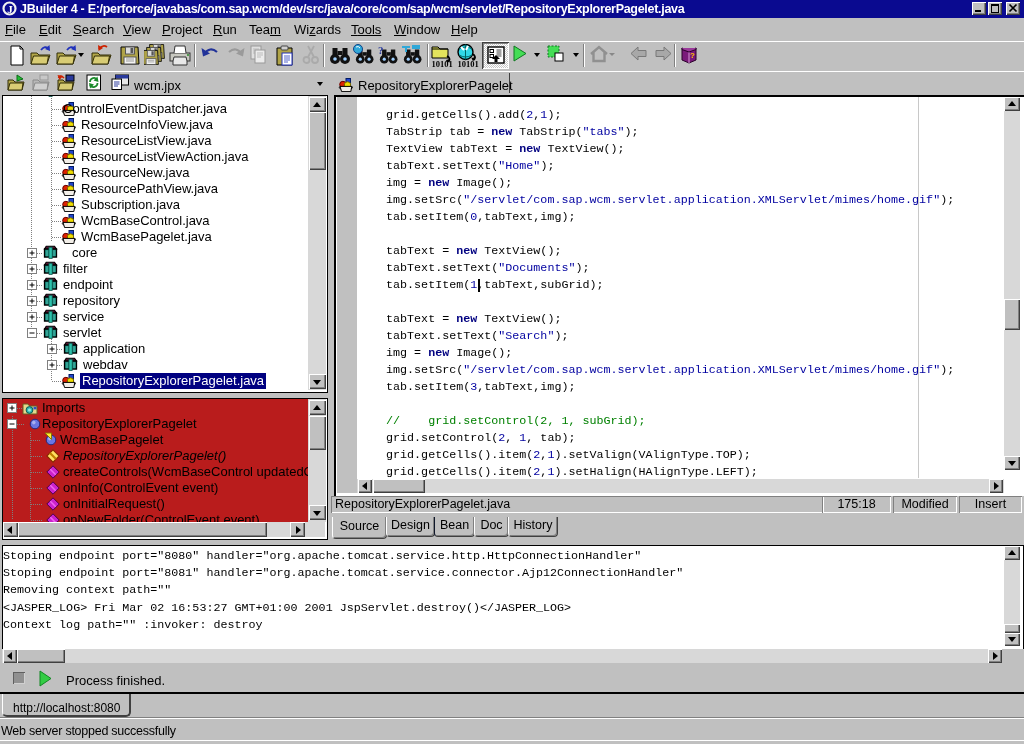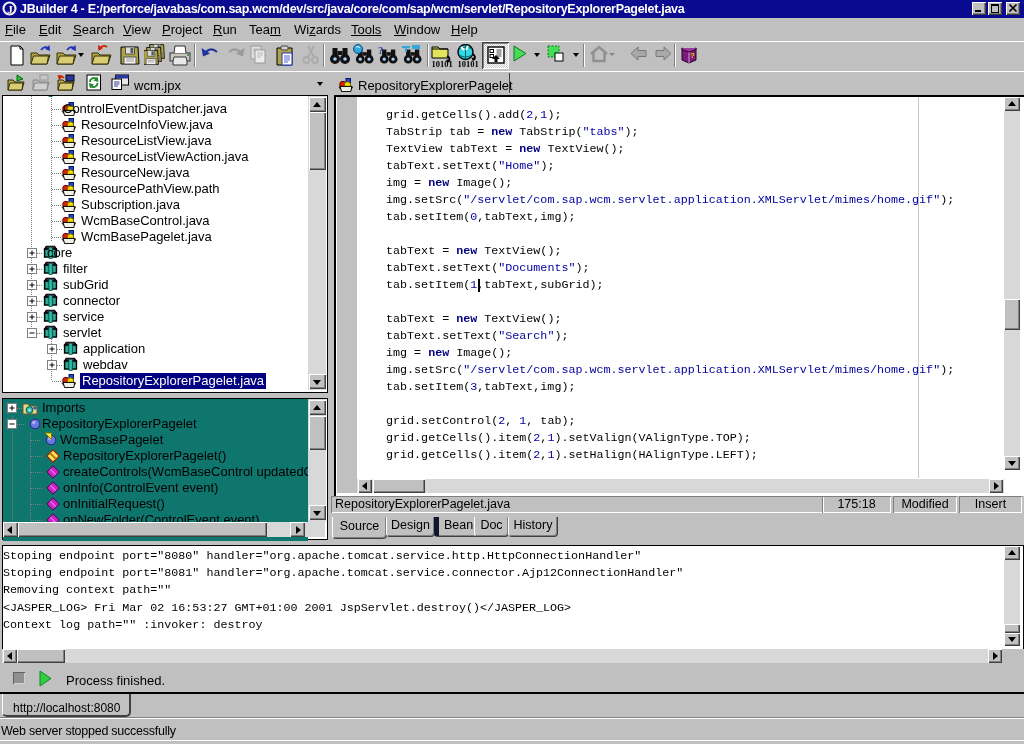--- a/index.html
+++ b/index.html
@@ -359,21 +359,21 @@
 <div class="trow" style="left:0;top:85px;">
       <div class="hd" style="left:49px;top:8px;width:9px;"></div>
       <svg class="a" style="left:58px;top:1px;" width="15" height="14" viewBox="0 0 15 14">
         <rect x="8" y="0.5" width="4.5" height="5.5" fill="#2244cc" stroke="#001b66"></rect>
         <circle cx="4.9" cy="6.5" r="3.2" fill="#dd2200" stroke="#660000"></circle>
         <circle cx="9.5" cy="7" r="3.2" fill="#eedd00" stroke="#776600"></circle>
         <path d="M2 8.4 L13.8 8.4 L12.8 13.6 L3.6 13.6 Z" fill="#f2eee8" stroke="#000"></path>
         <path d="M2 8.4 L1.1 9.6 L2.6 11" fill="none" stroke="#000"></path>
         <path d="M13.8 8.4 L14.6 9.6 L13.2 11" fill="none" stroke="#000"></path>
       </svg>
-      <span class="a" style="left:78px;">ResourcePathView.path</span>
+      <span class="a" style="left:78px;">ResourcePathView.java</span>
     </div>
 <div class="trow" style="left:0;top:101px;">
       <div class="hd" style="left:49px;top:8px;width:9px;"></div>
       <svg class="a" style="left:58px;top:1px;" width="15" height="14" viewBox="0 0 15 14">
         <rect x="8" y="0.5" width="4.5" height="5.5" fill="#2244cc" stroke="#001b66"></rect>
         <circle cx="4.9" cy="6.5" r="3.2" fill="#dd2200" stroke="#660000"></circle>
         <circle cx="9.5" cy="7" r="3.2" fill="#eedd00" stroke="#776600"></circle>
         <path d="M2 8.4 L13.8 8.4 L12.8 13.6 L3.6 13.6 Z" fill="#f2eee8" stroke="#000"></path>
         <path d="M2 8.4 L1.1 9.6 L2.6 11" fill="none" stroke="#000"></path>
         <path d="M13.8 8.4 L14.6 9.6 L13.2 11" fill="none" stroke="#000"></path>
@@ -411,21 +411,21 @@
         </svg>
       </div>
       <div class="hd" style="left:34px;top:8px;width:6px;"></div>
       <svg class="a" style="left:40px;top:0px;" width="15" height="15" viewBox="0 0 15 15">
         <path d="M1.5 3.8 L13.5 3.8 L13.5 12 L1.5 12 Z" fill="#127f72" stroke="#000" stroke-width="1.3"></path>
         <path d="M3.2 1.2 L11.5 1.2 L13.5 3.9 L1.5 3.9 Z" fill="#5a1030" stroke="#000" stroke-width="1.1"></path>
         <path d="M5.9 2.2 L9.3 2.2 L9.3 13.4 L5.9 13.4 Z" fill="#2cc3ac" stroke="#0a4a42" stroke-width="0.8"></path>
         <rect x="2.8" y="5.2" width="2.3" height="6" fill="#35a396"></rect>
         <rect x="10.1" y="5.2" width="2.3" height="6" fill="#35a396"></rect>
       </svg>
-      <span class="a" style="left:44px;">core</span>
+      <span class="a" style="left:69px;">core</span>
     </div>
 <div class="trow" style="left:0;top:165px;">
       <div class="pm" style="left:24px;top:3px;">
         <svg width="8" height="8">
           <path d="M1.5 4 h5 M4 1.5 v5" stroke="#000"></path>
         </svg>
       </div>
       <div class="hd" style="left:34px;top:8px;width:6px;"></div>
       <svg class="a" style="left:40px;top:0px;" width="15" height="15" viewBox="0 0 15 15">
         <path d="M1.5 3.8 L13.5 3.8 L13.5 12 L1.5 12 Z" fill="#127f72" stroke="#000" stroke-width="1.3"></path>
@@ -443,37 +443,37 @@
         </svg>
       </div>
       <div class="hd" style="left:34px;top:8px;width:6px;"></div>
       <svg class="a" style="left:40px;top:0px;" width="15" height="15" viewBox="0 0 15 15">
         <path d="M1.5 3.8 L13.5 3.8 L13.5 12 L1.5 12 Z" fill="#127f72" stroke="#000" stroke-width="1.3"></path>
         <path d="M3.2 1.2 L11.5 1.2 L13.5 3.9 L1.5 3.9 Z" fill="#5a1030" stroke="#000" stroke-width="1.1"></path>
         <path d="M5.9 2.2 L9.3 2.2 L9.3 13.4 L5.9 13.4 Z" fill="#2cc3ac" stroke="#0a4a42" stroke-width="0.8"></path>
         <rect x="2.8" y="5.2" width="2.3" height="6" fill="#35a396"></rect>
         <rect x="10.1" y="5.2" width="2.3" height="6" fill="#35a396"></rect>
       </svg>
-      <span class="a" style="left:60px;">subGrid</span>
+      <span class="a" style="left:60px;">endpoint</span>
     </div>
 <div class="trow" style="left:0;top:197px;">
       <div class="pm" style="left:24px;top:3px;">
         <svg width="8" height="8">
           <path d="M1.5 4 h5 M4 1.5 v5" stroke="#000"></path>
         </svg>
       </div>
       <div class="hd" style="left:34px;top:8px;width:6px;"></div>
       <svg class="a" style="left:40px;top:0px;" width="15" height="15" viewBox="0 0 15 15">
         <path d="M1.5 3.8 L13.5 3.8 L13.5 12 L1.5 12 Z" fill="#127f72" stroke="#000" stroke-width="1.3"></path>
         <path d="M3.2 1.2 L11.5 1.2 L13.5 3.9 L1.5 3.9 Z" fill="#5a1030" stroke="#000" stroke-width="1.1"></path>
         <path d="M5.9 2.2 L9.3 2.2 L9.3 13.4 L5.9 13.4 Z" fill="#2cc3ac" stroke="#0a4a42" stroke-width="0.8"></path>
         <rect x="2.8" y="5.2" width="2.3" height="6" fill="#35a396"></rect>
         <rect x="10.1" y="5.2" width="2.3" height="6" fill="#35a396"></rect>
       </svg>
-      <span class="a" style="left:60px;">connector</span>
+      <span class="a" style="left:60px;">repository</span>
     </div>
 <div class="trow" style="left:0;top:213px;">
       <div class="pm" style="left:24px;top:3px;">
         <svg width="8" height="8">
           <path d="M1.5 4 h5 M4 1.5 v5" stroke="#000"></path>
         </svg>
       </div>
       <div class="hd" style="left:34px;top:8px;width:6px;"></div>
       <svg class="a" style="left:40px;top:0px;" width="15" height="15" viewBox="0 0 15 15">
         <path d="M1.5 3.8 L13.5 3.8 L13.5 12 L1.5 12 Z" fill="#127f72" stroke="#000" stroke-width="1.3"></path>
@@ -547,21 +547,21 @@
 </div>
 <div class="a sb" style="left:308px;top:96px;width:18px;height:294px;"></div>
 <div class="sbtn" style="left:309px;top:97px;width:17px;height:15px;">
     <div class="arr au" style="left:4px;top:5px;"></div>
   </div>
 <div class="thumb" style="left:309px;top:112px;width:17px;height:58px;"></div>
 <div class="sbtn" style="left:309px;top:374px;width:17px;height:15px;">
     <div class="arr ad" style="left:4px;top:6px;"></div>
   </div>
 <div class="a" style="left:2px;top:398px;width:324px;height:140px;background:#fff;border:1px solid #000;"></div>
-<div class="a" style="left:3px;top:399px;width:305px;height:142px;overflow:hidden;background:#0f766e;">
+<div class="a" style="left:3px;top:399px;width:305px;height:123px;overflow:hidden;background:#b91c1c;">
 <div class="vd" style="left:9px;top:17px;height:104px;"></div>
 <div class="vd" style="left:27px;top:33px;height:88px;"></div>
 <div class="trow" style="left:0;top:1px;">
       <div class="pm" style="left:4px;top:3px;">
         <svg width="8" height="8">
           <path d="M1.5 4 h5 M4 1.5 v5" stroke="#000"></path>
         </svg>
       </div>
       <div class="hd" style="left:14px;top:8px;width:6px;"></div>
       <svg class="a" style="left:19px;top:1px;" width="16" height="14" viewBox="0 0 16 14">
@@ -593,21 +593,21 @@
         <path d="M1 1 L7.5 1 L7.5 7.5 Z" fill="#ffee33" stroke="#887700"></path>
       </svg>
       <span class="a" style="left:57px;">WcmBasePagelet</span>
     </div>
 <div class="trow" style="left:0;top:49px;">
       <div class="hd" style="left:28px;top:8px;width:12px;"></div>
       <svg class="a" style="left:43px;top:1px;" width="14" height="14" viewBox="0 0 14 14">
         <path d="M7 0.8 L13.2 7 L7 13.2 L0.8 7 Z" fill="#ffe060" stroke="#8a2a00" stroke-width="1.2"></path>
         <path d="M4 4 L10 10" stroke="#c08000" stroke-width="2.2"></path>
       </svg>
-      <span class="a" style="left:60px;">RepositoryExplorerPagelet()</span>
+      <span class="a" style="left:60px;font-style:italic;">RepositoryExplorerPagelet()</span>
     </div>
 <div class="trow" style="left:0;top:65px;">
       <div class="hd" style="left:28px;top:8px;width:12px;"></div>
       <svg class="a" style="left:43px;top:1px;" width="14" height="14" viewBox="0 0 14 14">
         <path d="M7 0.8 L13.2 7 L7 13.2 L0.8 7 Z" fill="#cc22cc" stroke="#4a004a"></path>
         <path d="M4.3 4.3 L9.7 9.7" stroke="#ee66ee" stroke-width="1.6"></path>
       </svg>
       <span class="a" style="left:60px;">createControls(WcmBaseControl updatedCo</span>
     </div>
 <div class="trow" style="left:0;top:81px;">
@@ -664,20 +664,21 @@
     tabText = <kw>new</kw> TextView();
     tabText.setText(<st>"Documents"</st>);
     tab.setItem(<nm>1</nm>,tabText,subGrid);
 
     tabText = <kw>new</kw> TextView();
     tabText.setText(<st>"Search"</st>);
     img = <kw>new</kw> Image();
     img.setSrc(<st>"/servlet/com.sap.wcm.servlet.application.XMLServlet/mimes/home.gif"</st>);
     tab.setItem(<nm>3</nm>,tabText,img);
 
+    <cm>//    grid.setControl(2, 1, subGrid);</cm>
     grid.setControl(<nm>2</nm>, <nm>1</nm>, tab);
     grid.getCells().item(<nm>2</nm>,<nm>1</nm>).setValign(VAlignType.TOP);
     grid.getCells().item(<nm>2</nm>,<nm>1</nm>).setHalign(HAlignType.LEFT);</div>
 <div class="a" style="left:918px;top:97px;width:1px;height:381px;background:#c8c8c8;"></div>
 <div class="a" style="left:478px;top:279px;width:1.5px;height:13px;background:#000;"></div>
 <div class="a sb" style="left:1004px;top:97px;width:16px;height:373px;"></div>
 <div class="sbtn" style="left:1004px;top:97px;width:16px;height:14px;">
     <div class="arr au" style="left:4px;top:4px;"></div>
   </div>
 <div class="thumb" style="left:1004px;top:299px;width:16px;height:31px;"></div>
@@ -693,21 +694,21 @@
     <div class="arr ar" style="left:5px;top:3px;"></div>
   </div>
 <div class="a" style="left:337px;top:479px;width:20px;height:14px;background:#c0c0c0;"></div>
 <div class="a" style="left:330px;top:496px;width:694px;height:18px;background:#c0c0c0;"></div>
 <div class="cell" style="left:331px;top:496px;width:489px;padding-left:4px;">RepositoryExplorerPagelet.java</div>
 <div class="cell" style="left:822px;top:496px;width:69px;text-align:center;">175:18</div>
 <div class="cell" style="left:893px;top:496px;width:64px;text-align:center;">Modified</div>
 <div class="cell" style="left:959px;top:496px;width:63px;text-align:center;">Insert</div>
 <div class="a" style="left:332px;top:517px;width:53px;height:21px;background:#c0c0c0;border-left:1px solid #fff;border-right:1px solid #404040;border-bottom:1px solid #404040;box-shadow:inset -1px -1px 0 #808080;border-radius:0 0 4px 4px;text-align:center;line-height:19px;font-size:12.5px;">Source</div>
 <div class="a" style="left:386px;top:517px;width:47px;height:19px;background:#c0c0c0;border-left:1px solid #fff;border-right:1px solid #404040;border-bottom:1px solid #404040;box-shadow:inset -1px -1px 0 #808080;border-radius:0 0 4px 4px;text-align:center;line-height:17px;font-size:12.5px;">Design</div>
-<div class="a" style="left:434px;top:517px;width:39px;height:19px;background:#c0c0c0;border-left:5px solid #0f172a;border-right:1px solid #404040;border-bottom:1px solid #404040;box-shadow:inset -1px -1px 0 #808080;border-radius:0 0 4px 4px;text-align:center;line-height:17px;font-size:12.5px;">Bean</div>
+<div class="a" style="left:434px;top:517px;width:39px;height:19px;background:#c0c0c0;border-left:1px solid #0f172a;border-right:1px solid #404040;border-bottom:1px solid #404040;box-shadow:inset -1px -1px 0 #808080;border-radius:0 0 4px 4px;text-align:center;line-height:17px;font-size:12.5px;">Bean</div>
 <div class="a" style="left:474px;top:517px;width:33px;height:19px;background:#c0c0c0;border-left:1px solid #fff;border-right:1px solid #404040;border-bottom:1px solid #404040;box-shadow:inset -1px -1px 0 #808080;border-radius:0 0 4px 4px;text-align:center;line-height:17px;font-size:12.5px;">Doc</div>
 <div class="a" style="left:508px;top:517px;width:48px;height:19px;background:#c0c0c0;border-left:1px solid #fff;border-right:1px solid #404040;border-bottom:1px solid #404040;box-shadow:inset -1px -1px 0 #808080;border-radius:0 0 4px 4px;text-align:center;line-height:17px;font-size:12.5px;">History</div>
 <div class="a" style="left:2px;top:545px;width:1020px;height:103px;background:#fff;border:1px solid #000;border-bottom:none;"></div>
 <div class="a mono" style="left:3px;top:548px;line-height:17.2px;">Stoping endpoint port="8080" handler="org.apache.tomcat.service.http.HttpConnectionHandler"
 Stoping endpoint port="8081" handler="org.apache.tomcat.service.connector.Ajp12ConnectionHandler"
 Removing context path=""
 &lt;JASPER_LOG&gt; Fri Mar 02 16:53:27 GMT+01:00 2001 JspServlet.destroy()&lt;/JASPER_LOG&gt;
 Context log path="" :invoker: destroy</div>
 <div class="a sb" style="left:1004px;top:546px;width:16px;height:100px;"></div>
 <div class="sbtn" style="left:1004px;top:546px;width:16px;height:14px;">

